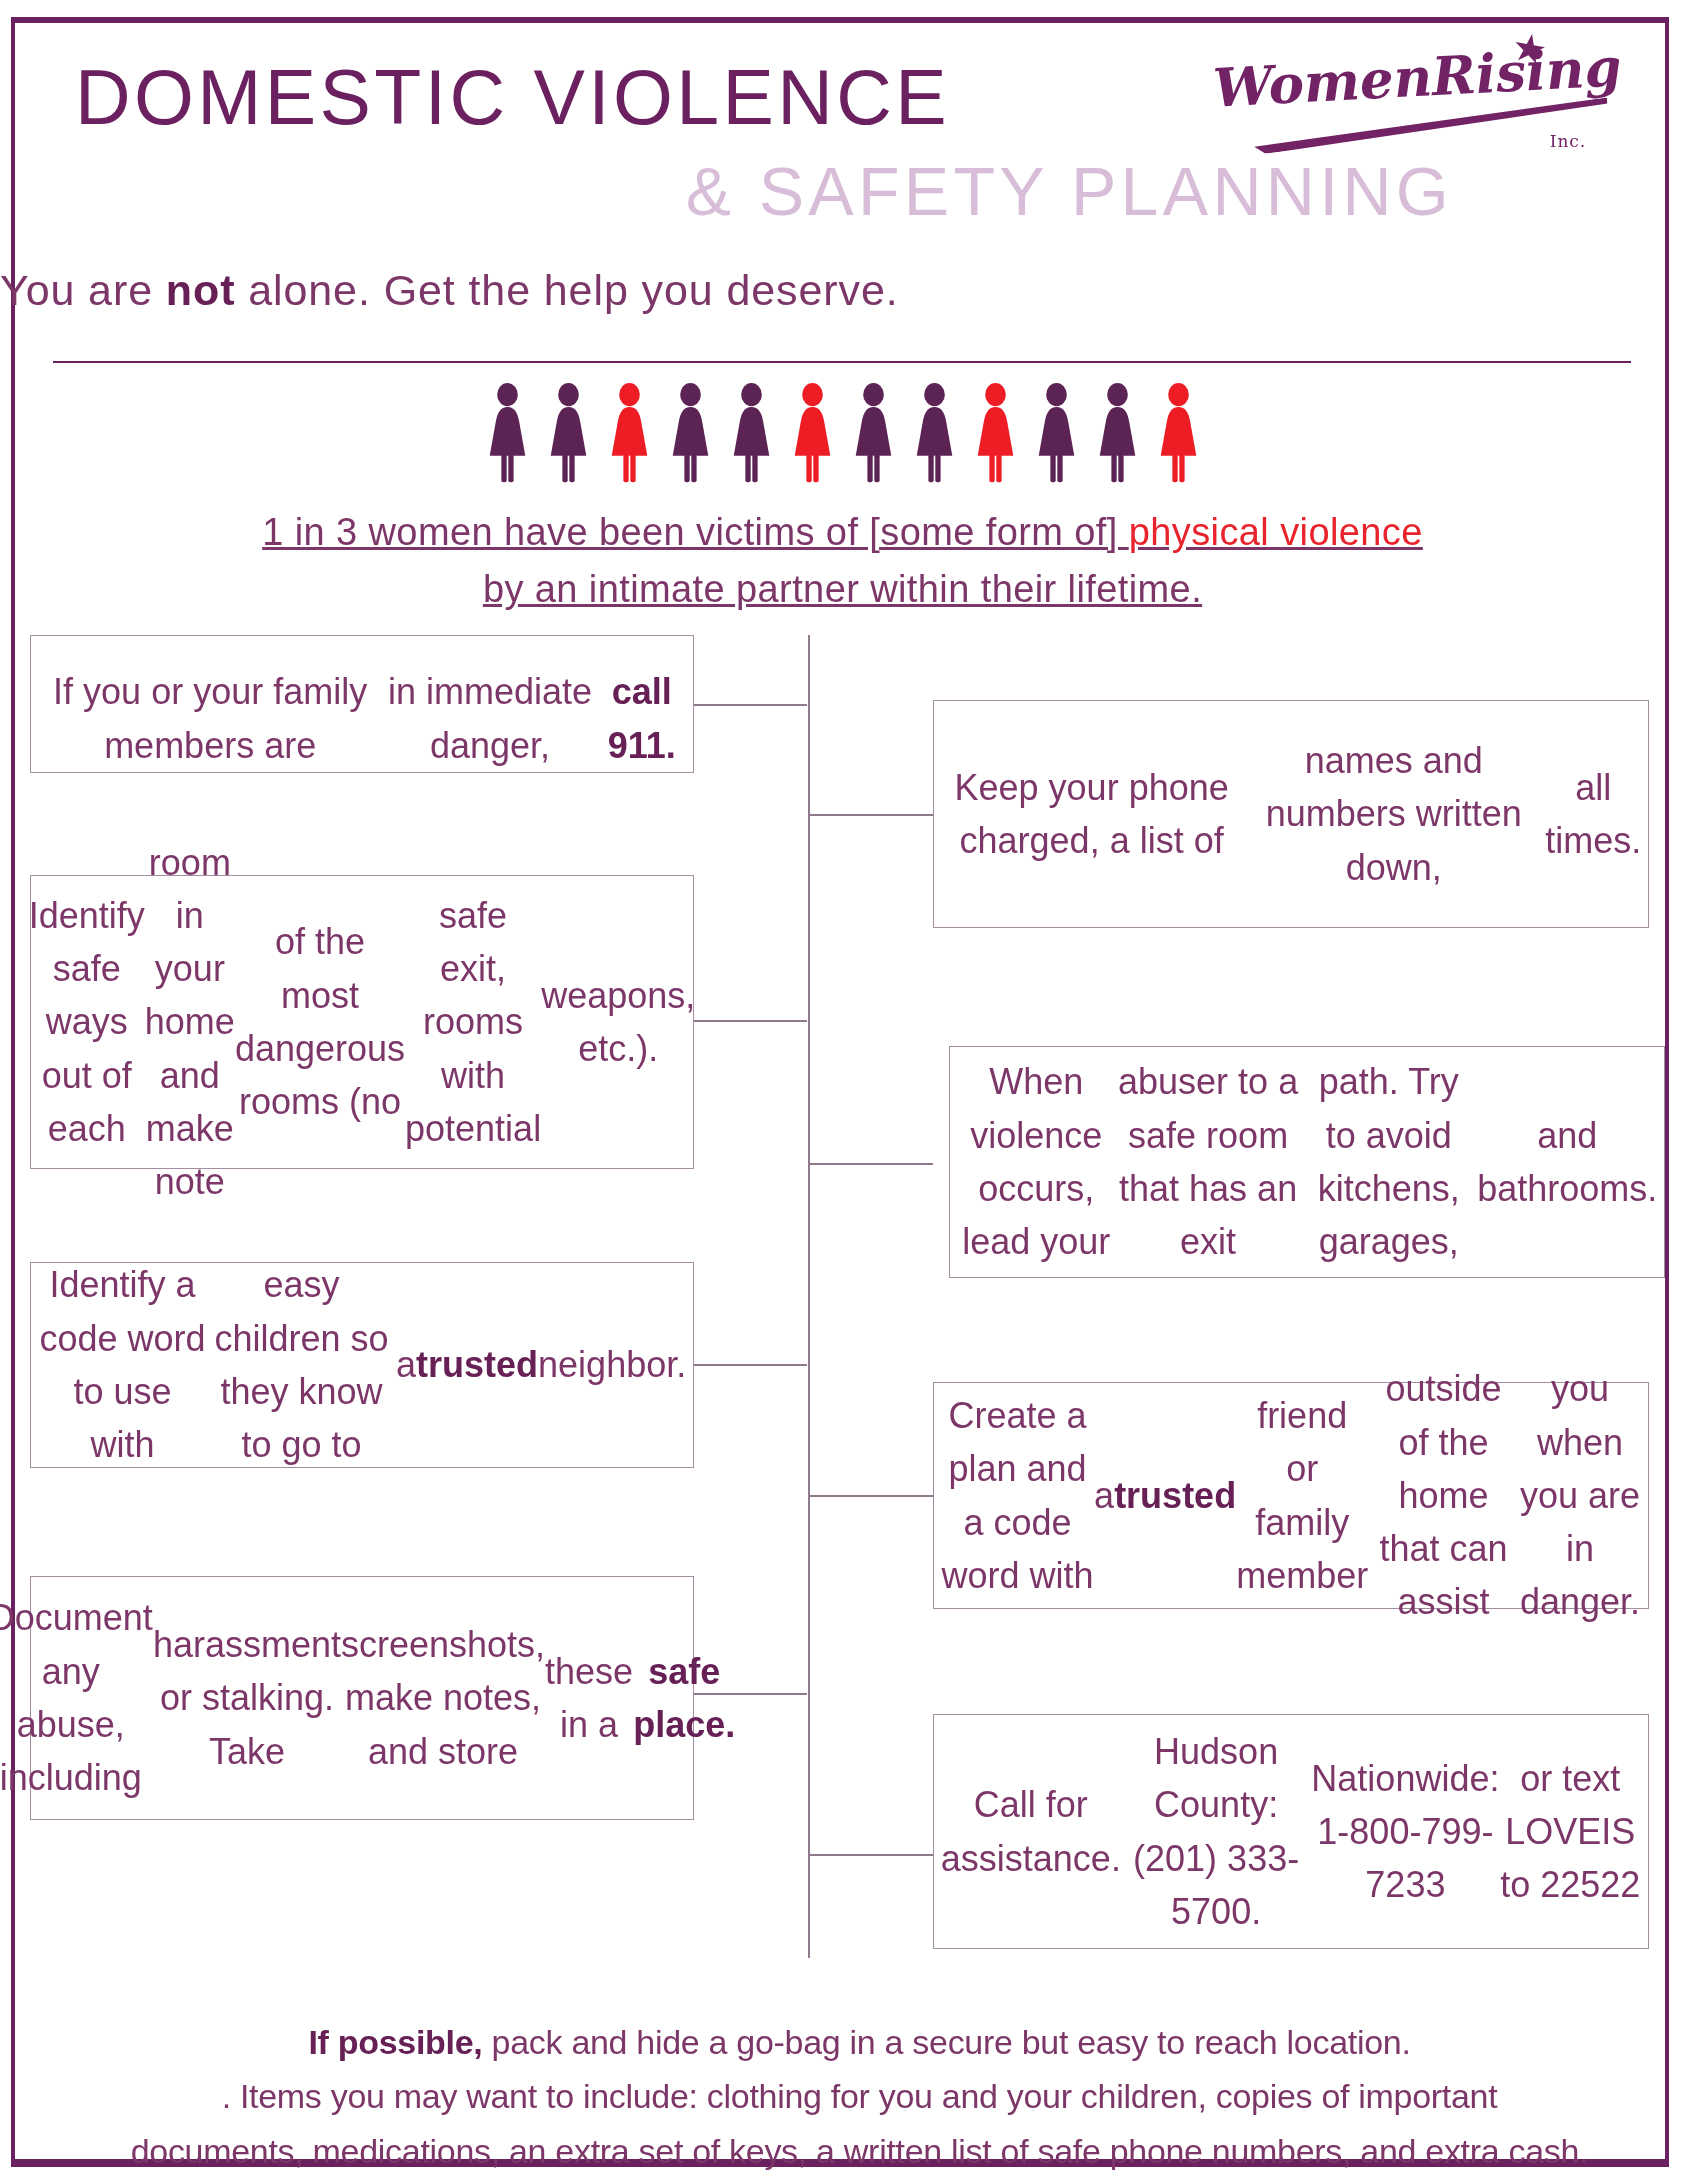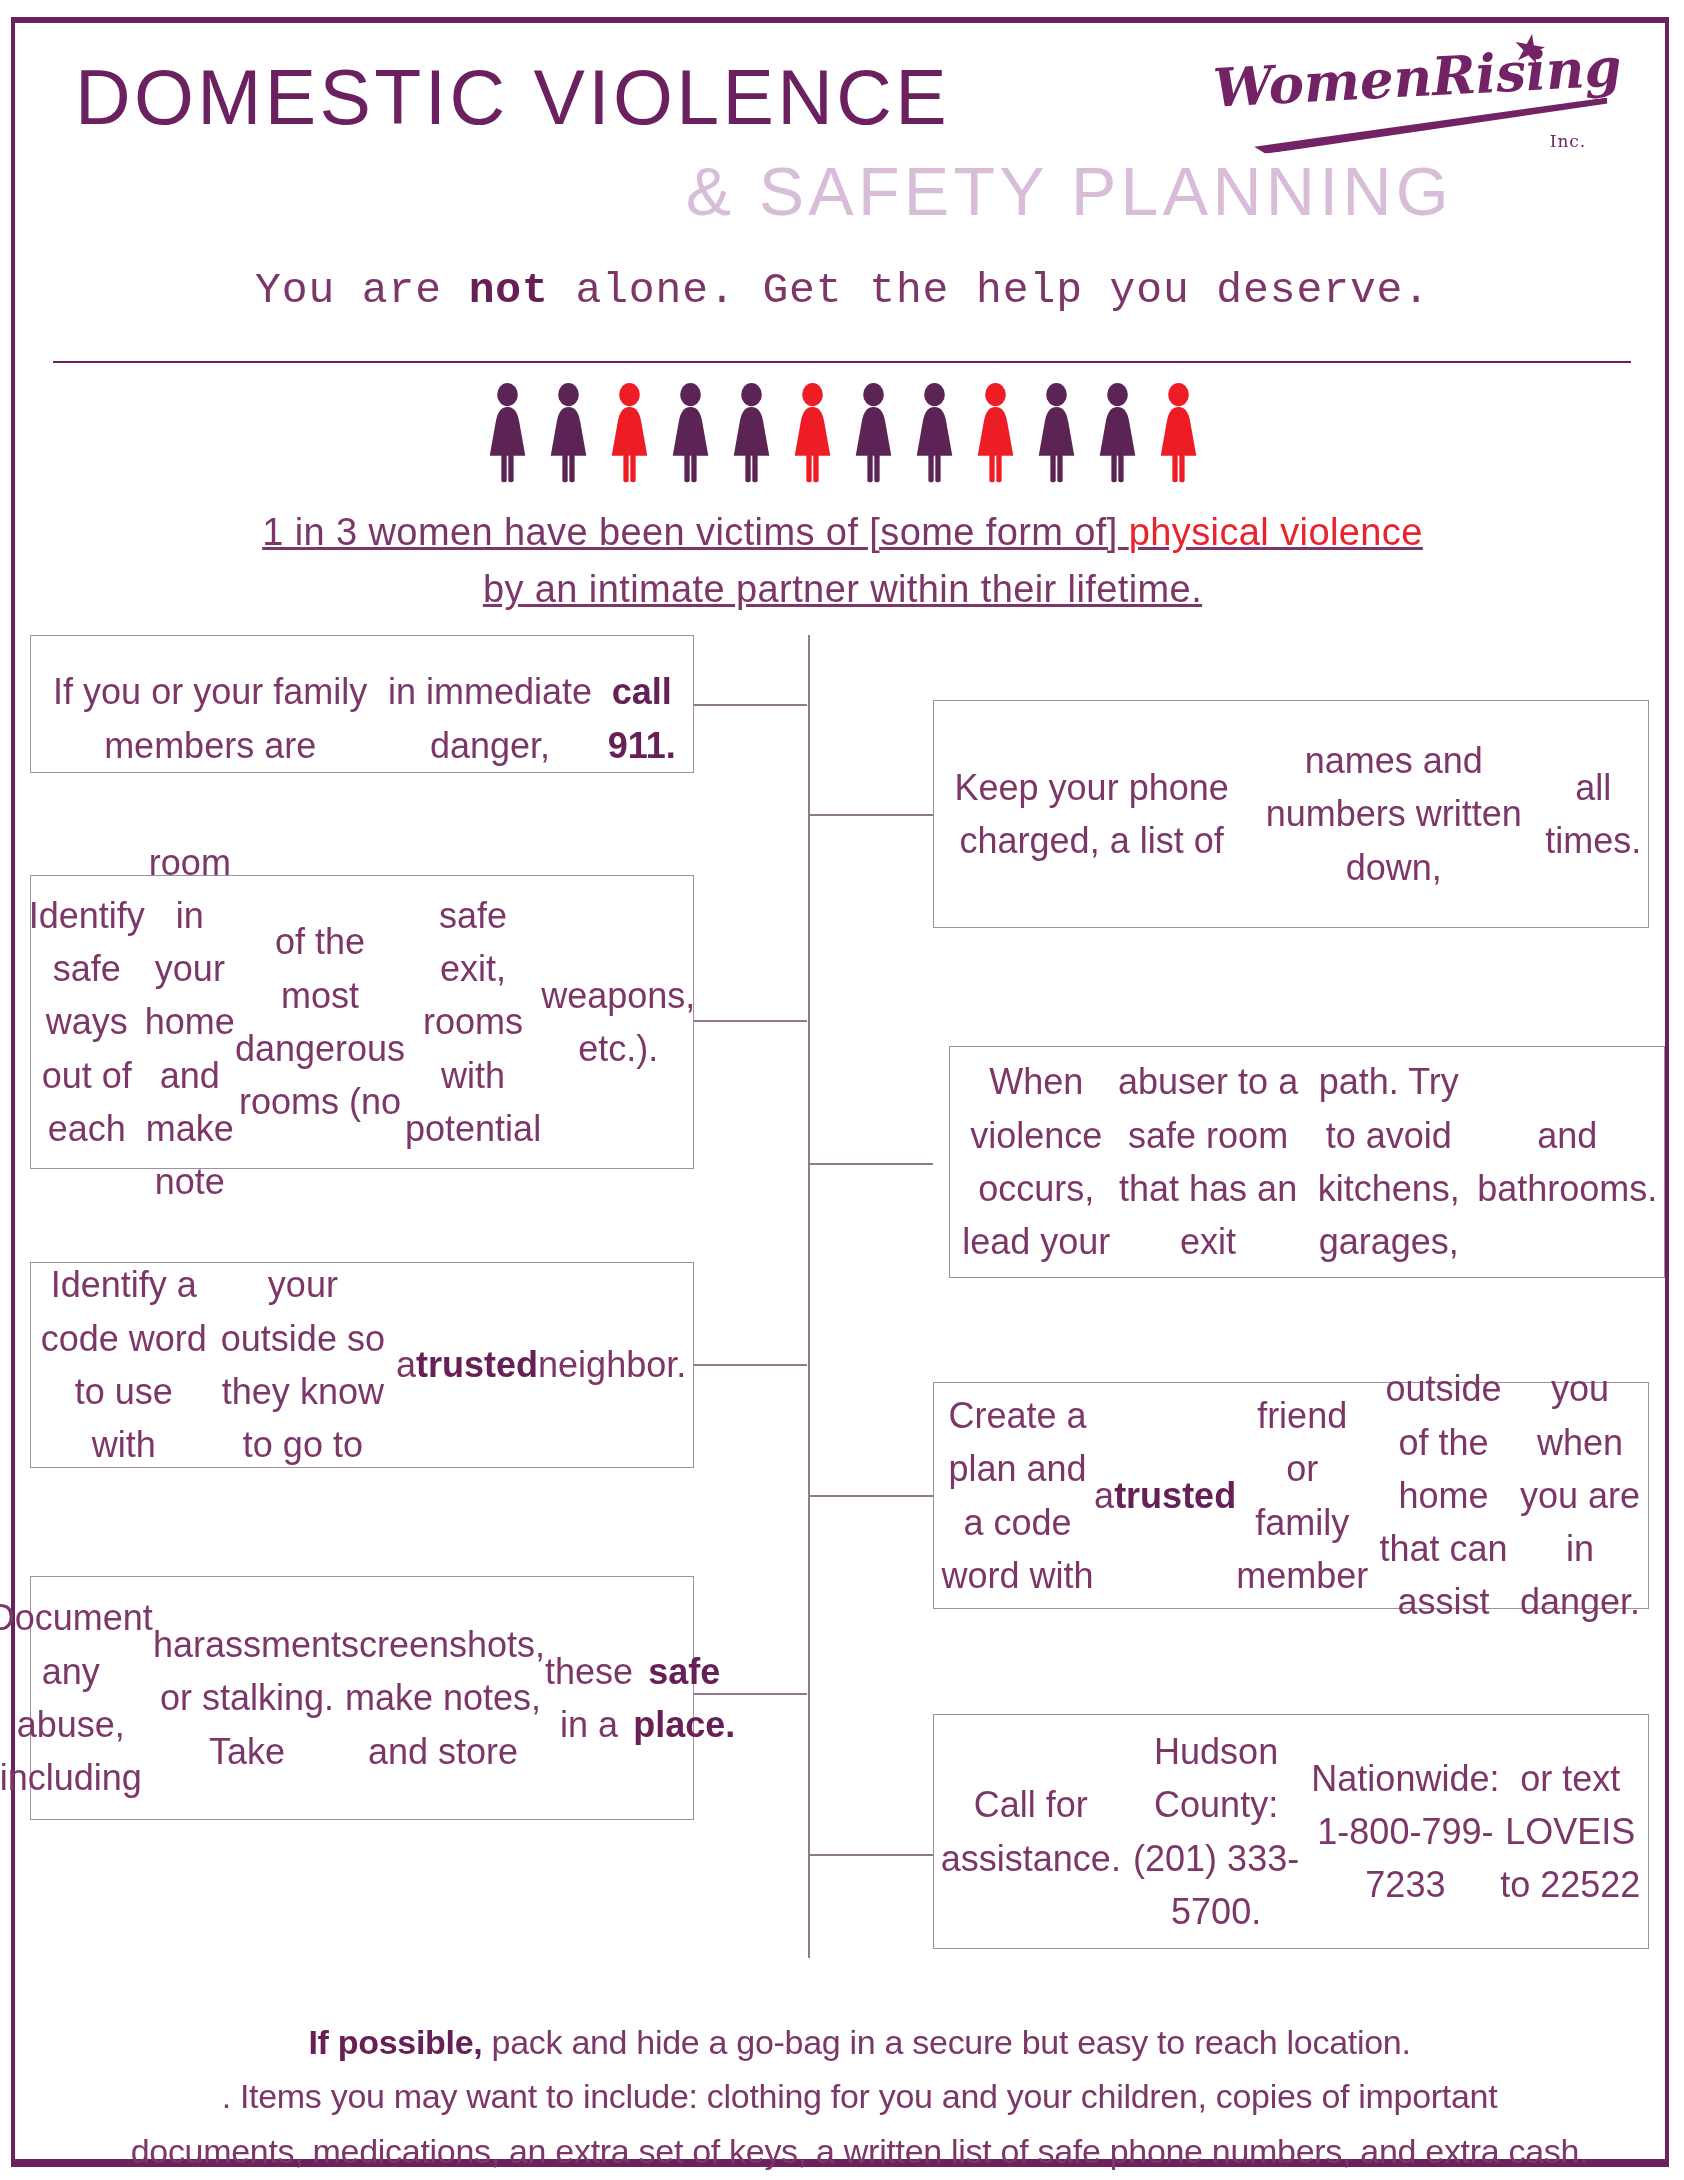--- a/index.html
+++ b/index.html
@@ -22,22 +22,22 @@
   .logo-script{position:absolute;top:5.1px;right:24px;font-family:"DejaVu Serif",serif;
                font-style:italic;font-weight:bold;font-size:53px;color:var(--logo);
                transform:rotate(-3deg);white-space:nowrap;}
   .logo-star{position:absolute;top:-15.3px;right:99px;font-size:39px;color:var(--logo);
              transform:rotate(10deg);}
   .logo-swoosh{position:absolute;top:75px;right:37px;width:356px;height:20.4px;background:var(--logo);
                transform:rotate(-6deg);clip-path:polygon(0 60%,100% 0,100% 30%,3% 100%);}
   .logo-inc{position:absolute;top:90px;right:60px;font-family:"DejaVu Serif",serif;
             font-size:17px;letter-spacing:0.9px;color:var(--logo);}
 
-  .tagline{position:absolute;top:266px;left:0;width:100%;margin:0;text-align:center;
-           font-size:43px;color:var(--body);letter-spacing:0.9px;font-family:Liberation Mono, monospace;}
+  .tagline{position:absolute;top:266px;left:0;width:100%;margin:0;text-align:left;
+           font-size:43px;color:var(--body);letter-spacing:0.9px;}
   .rule{position:absolute;top:361px;left:53px;width:1578px;height:0;
         border-top:2.6px solid var(--frame);}
 
   .icon-row{position:absolute;top:383px;left:50%;transform:translateX(-50%);
             display:flex;gap:18px;align-items:flex-end;}
   .woman{display:block;line-height:0;}
 
   .stat{position:absolute;top:504px;left:0;width:100%;margin:0;text-align:center;
         font-size:38px;line-height:1.5;color:var(--body);letter-spacing:0.4px;text-decoration:underline;}
 
@@ -182,21 +182,21 @@
       <br>
       <span>of the most dangerous rooms (no</span>
       <br>
       <span>safe exit, rooms with potential</span>
       <br>
       <span>weapons, etc.).</span>
     </div>
   <div class="fbox bL L3">
       <span>Identify a code word to use with</span>
       <br>
-      <span>your outside so they know to go to</span>
+      <span>easy children so they know to go to</span>
       <br>
       <span>a </span>
       <span class="b">trusted</span>
       <span> neighbor.</span>
     </div>
   <div class="fbox bL L4">
       <span>Document any abuse, including</span>
       <br>
       <span>harassment or stalking. Take</span>
       <br>

